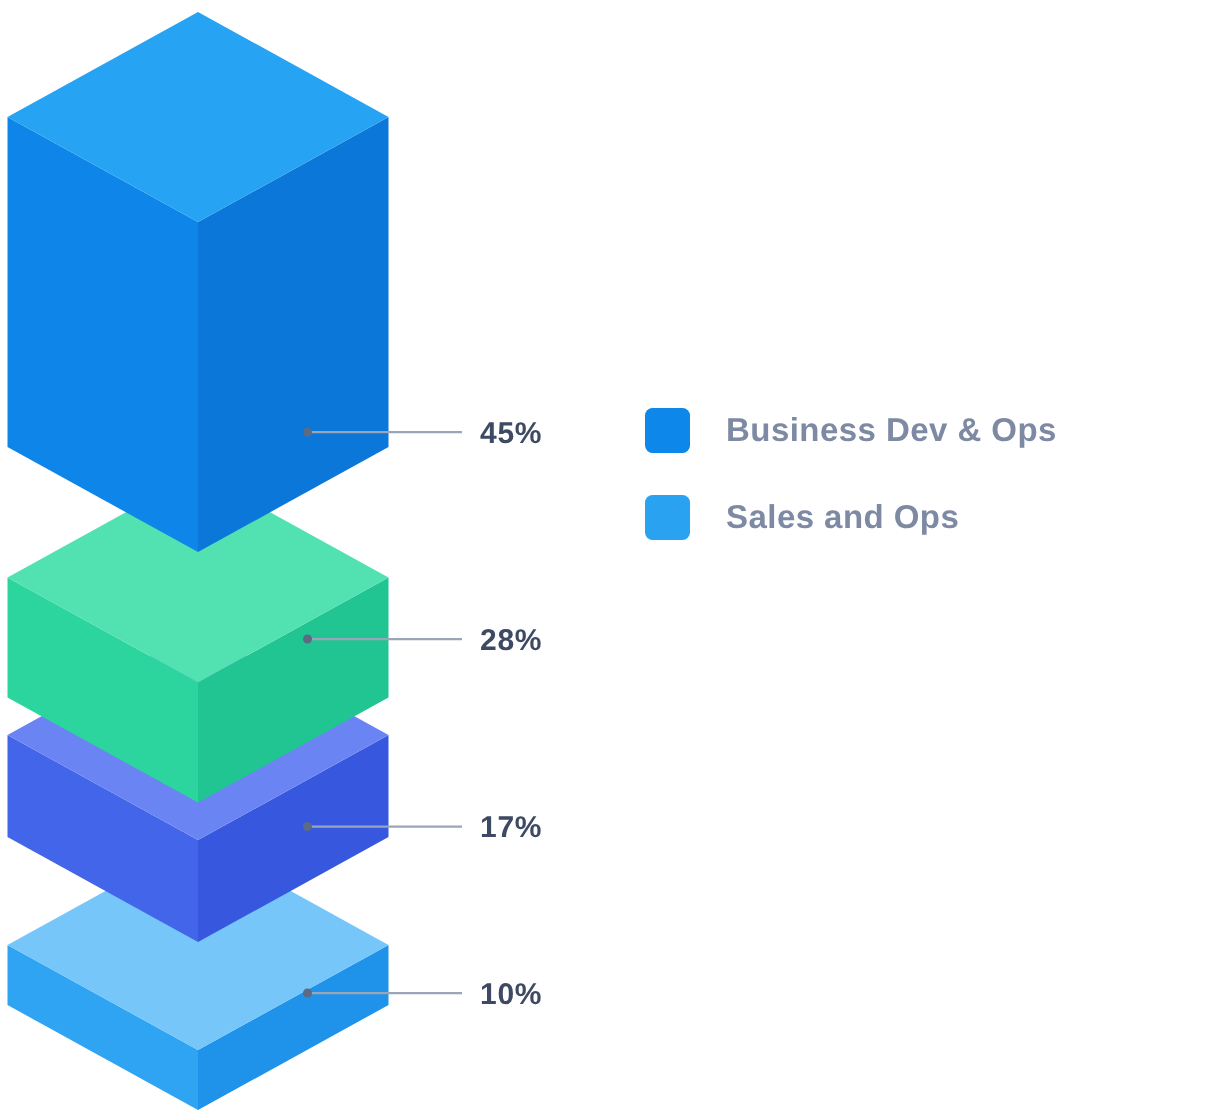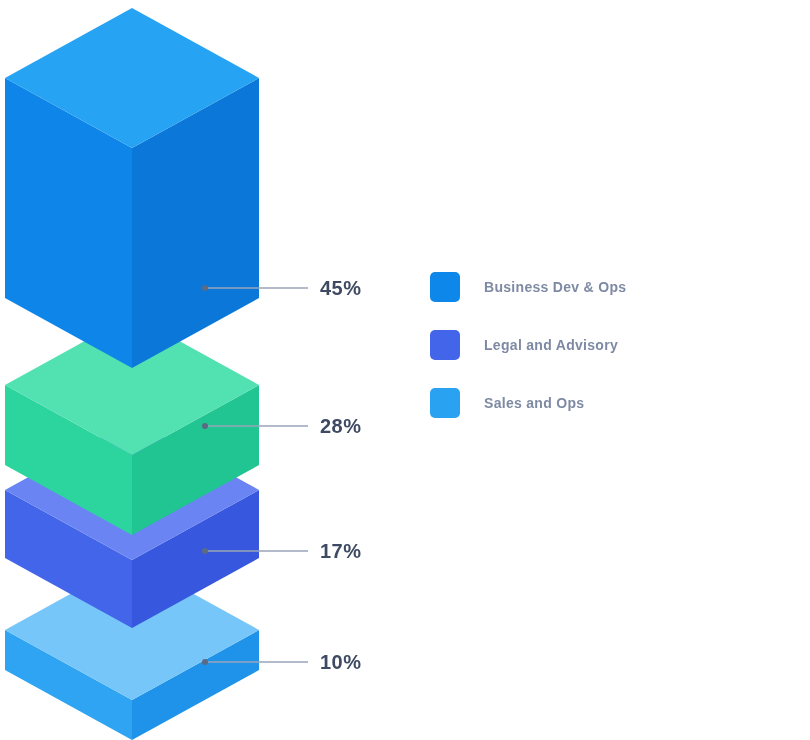--- a/index.html
+++ b/index.html
@@ -44,21 +44,21 @@
     height: 30px;
   }
   .swatch {
     width: 30px;
     height: 30px;
     border-radius: 5px;
     margin-right: 24px;
     flex: 0 0 auto;
   }
   .legend-label {
-    font-size: 14px;
+    font-size: 22px;
     font-weight: bold;
     letter-spacing: 0.3px;
     white-space: nowrap;
     line-height: 30px;
   }
 </style>
 </head>
 <body>
 
 <div class="stage">
@@ -95,21 +95,17 @@
       <line x1="205" y1="662" x2="308" y2="662" stroke="#9aa5b8" stroke-width="1.5"></line>
       <circle cx="205" cy="662" r="3" fill="#5b6b84"></circle>
       <text x="320" y="669" fill="#3e4a63" class="pct-label">10%</text>
     </svg>
   <div class="legend" id="legend">
       <div class="legend-row">
         <span class="swatch" style="background: rgb(13, 135, 234);"></span>
         <span class="legend-label" style="color: rgb(126, 138, 164);">Business Dev &amp; Ops</span>
       </div>
       <div class="legend-row">
-        <span class="swatch" style="background: rgb(67, 101, 233);"></span>
-        <span class="legend-label" style="color: rgb(126, 138, 164);">Legal and Advisory</span>
-      </div>
-      <div class="legend-row">
         <span class="swatch" style="background: rgb(42, 162, 242);"></span>
         <span class="legend-label" style="color: rgb(126, 138, 164);">Sales and Ops</span>
       </div>
     </div>
 </div>
 
 </body></html>

